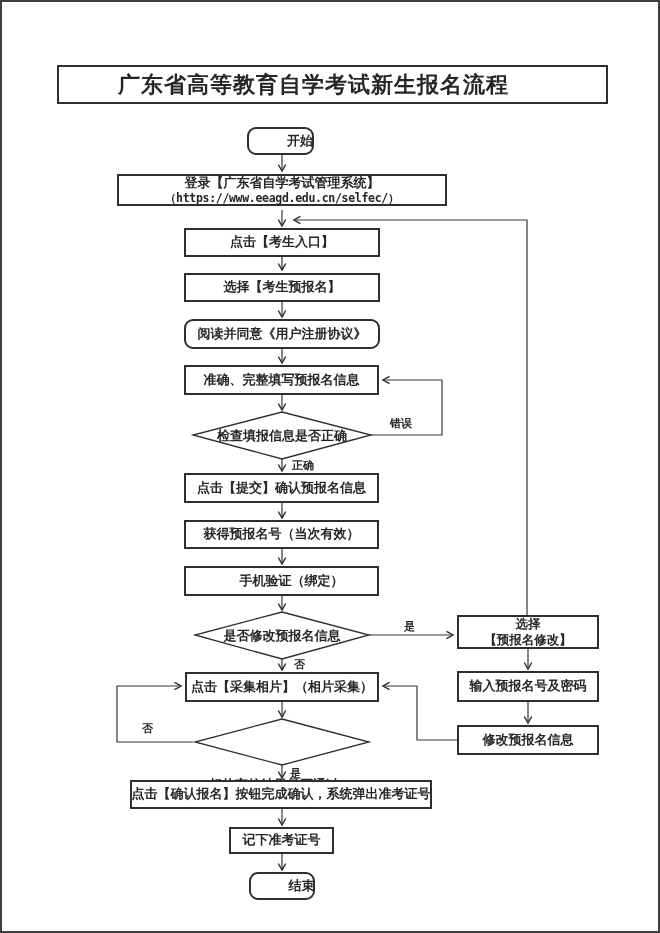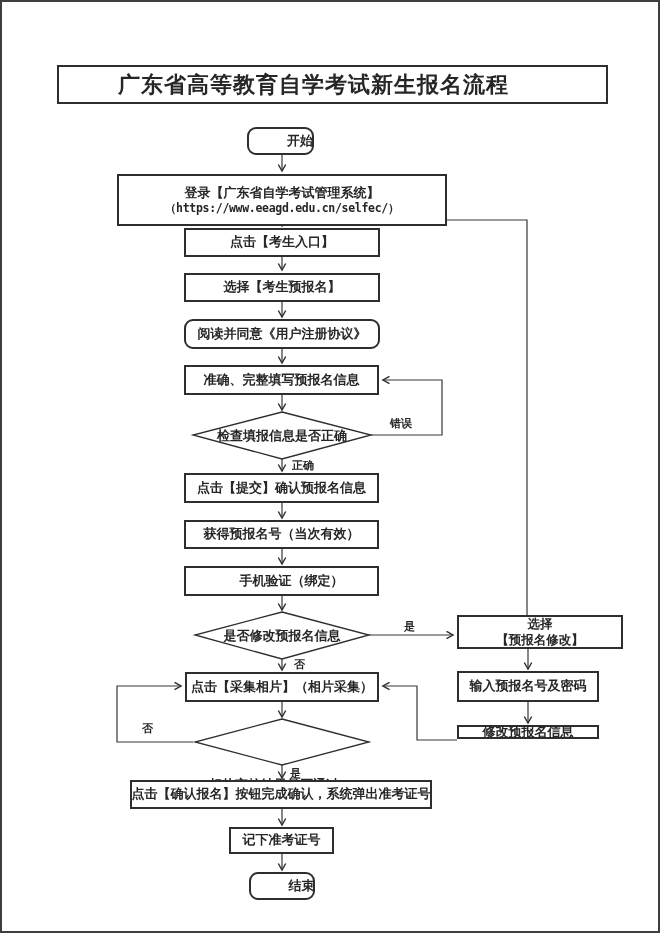--- a/index.html
+++ b/index.html
@@ -63,35 +63,35 @@
     background: transparent;
   }
   .url-line {
     font-family: "DejaVu Sans Mono", monospace;
     font-weight: bold;
     font-size: 11.5px;
     letter-spacing: -0.3px;
   }
   
   #start         { left:245px; top:125px; width:67px;  height:28px; }
-  #login         { left:115px; top:172px; width:330px; height:52px; }
+  #login         { left:115px; top:172px; width:330px; height:32px; }
   #entrance      { left:182px; top:226px; width:196px; height:29px; }
   #select-prereg { left:182px; top:271px; width:196px; height:29px; }
   #agreement     { left:182px; top:317px; width:196px; height:30px;border-radius:9px; }
   #fill-info     { left:182px; top:363px; width:195px; height:30px; }
   #submit        { left:182px; top:471px; width:195px; height:30px; }
   #get-number    { left:182px; top:518px; width:195px; height:29px; }
   #phone-verify  { left:182px; top:564px; width:195px; height:30px;padding-left:20px; }
   #photo-collect { left:183px; top:670px; width:194px; height:30px; }
   #confirm       { left:128px; top:778px; width:302px; height:29px; }
   #note-number   { left:227px; top:825px; width:105px; height:27px; }
   #end           { left:247px; top:870px; width:66px;  height:28px; }
-  #select-modify { left:455px; top:613px; width:166px; height:34px; font-size:12.5px; line-height:16px; }
+  #select-modify { left:455px; top:613px; width:142px; height:34px; font-size:12.5px; line-height:16px; }
   #input-number  { left:455px; top:669px; width:142px; height:31px; }
-  #modify-info   { left:455px; top:723px; width:142px; height:14px; }
+  #modify-info   { left:455px; top:723px; width:142px; height:30px; }
   
   #check-info-label      { left:280px; top:434px; }
   #modify-decision-label { left:280px; top:634px; }
   #photo-review-label    { left:272px; top:740px;margin-top:43px; }
   
   #label-error      { left:388px; top:414px; }
   #label-correct    { left:290px; top:456px; }
   #label-yes-modify { left:402px; top:617px; }
   #label-no-modify  { left:292px; top:655px; }
   #label-no-photo   { left:140px; top:719px; }

